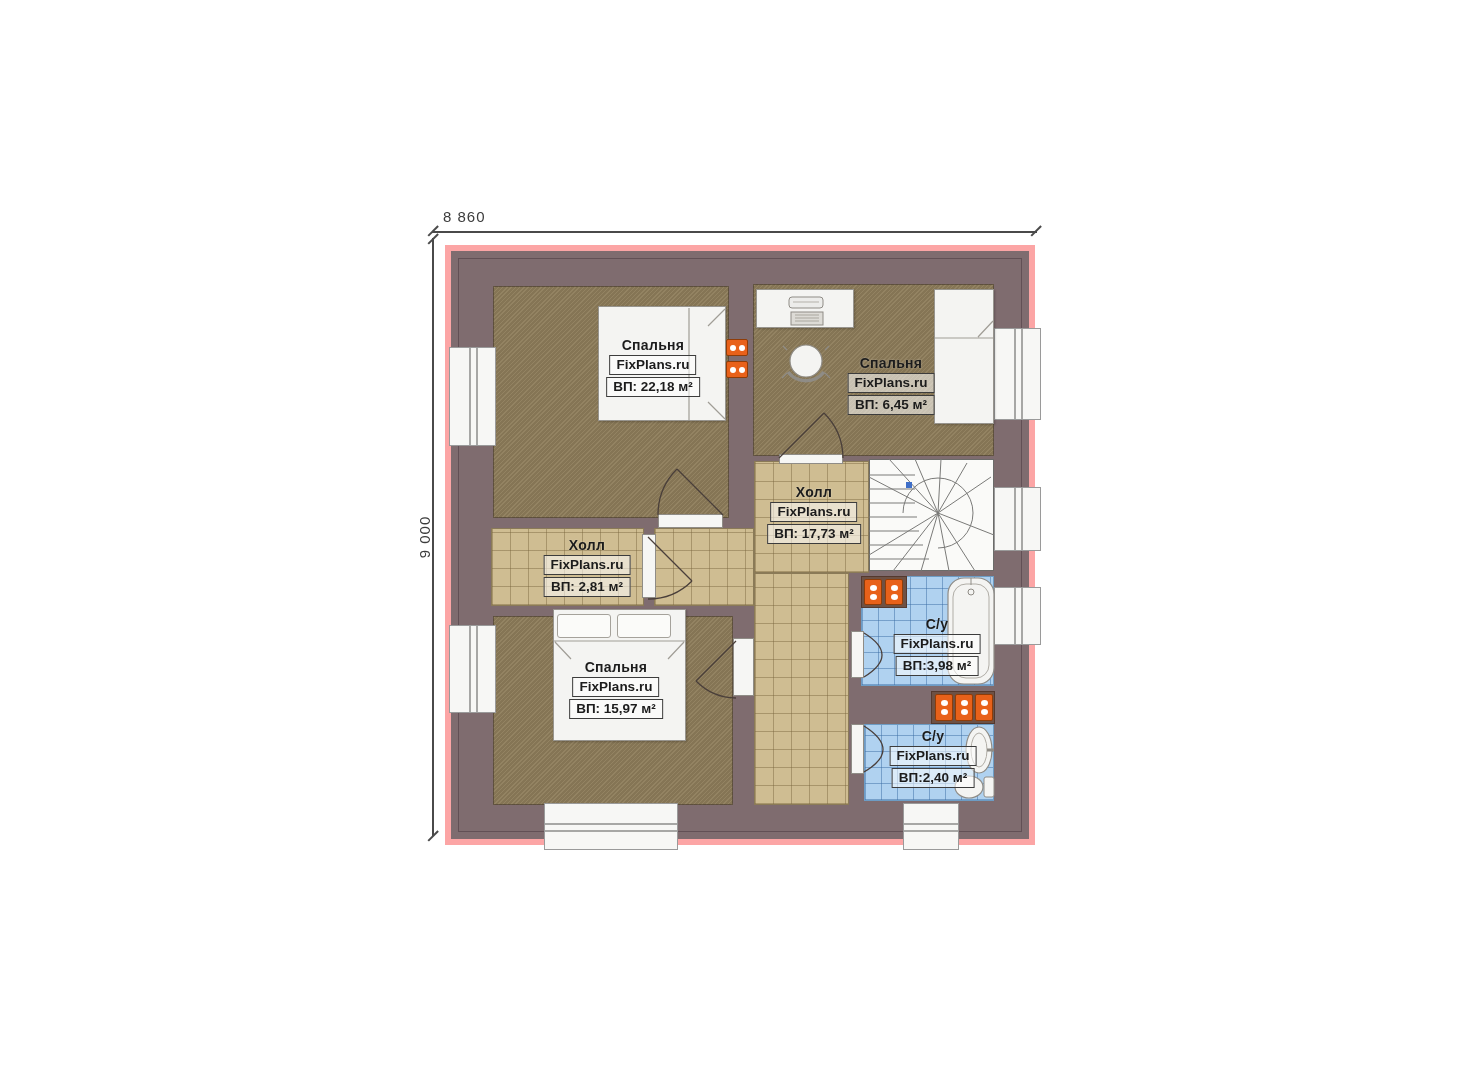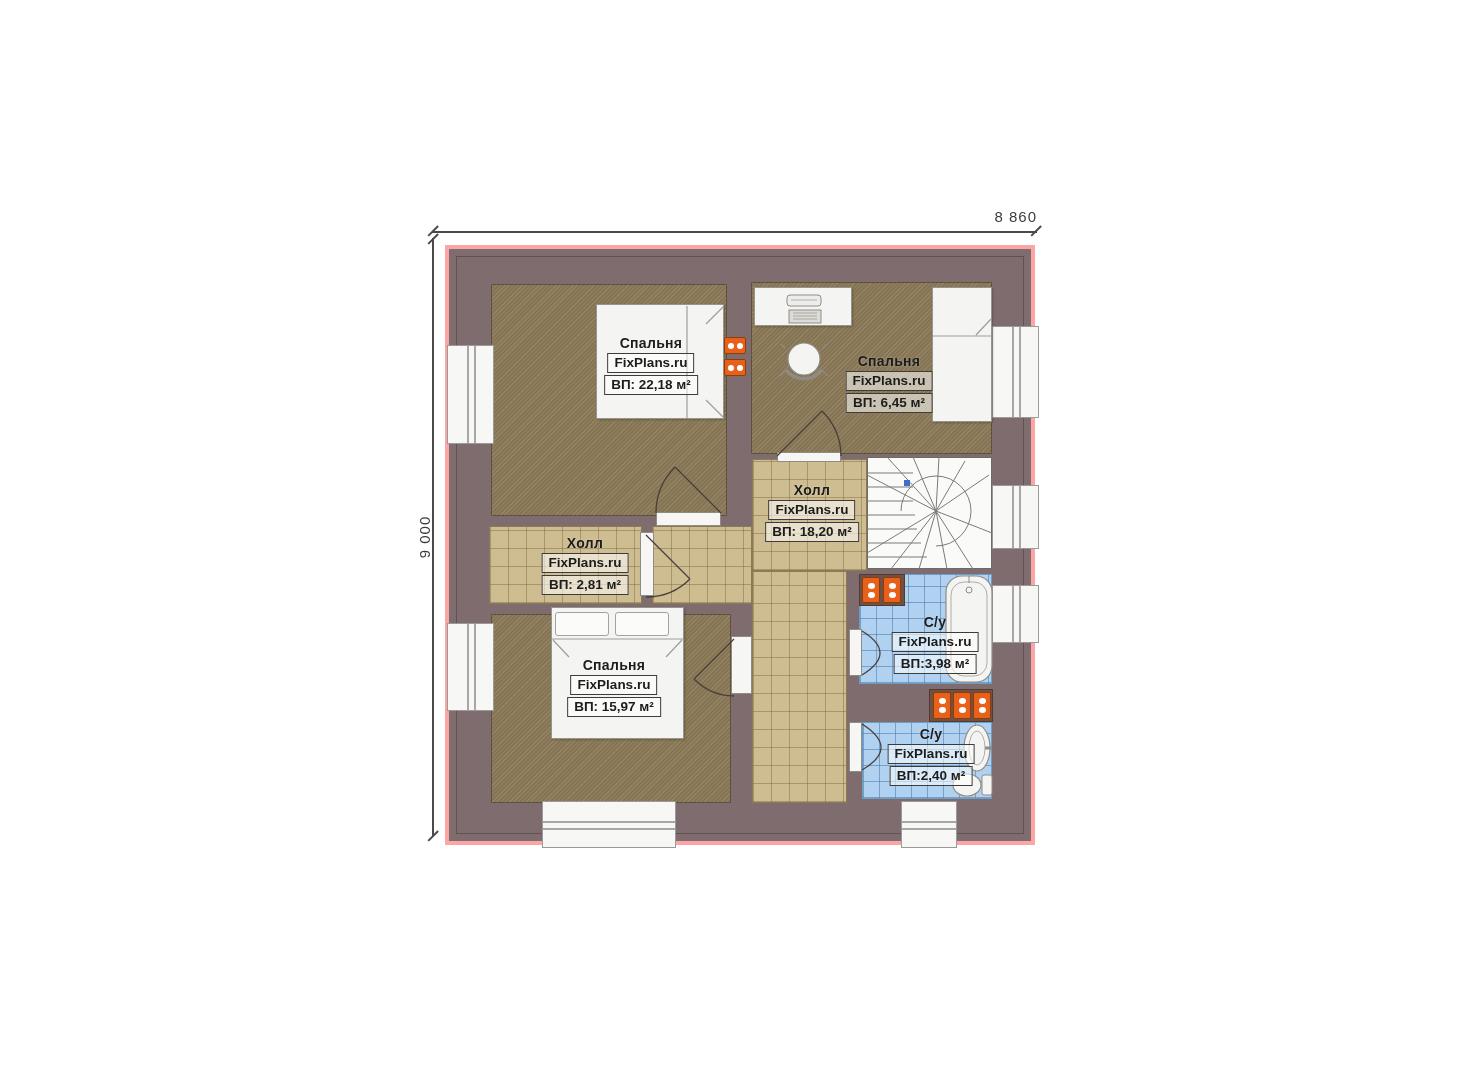--- a/index.html
+++ b/index.html
@@ -4,26 +4,26 @@
 <style>
   * { margin:0; padding:0; box-sizing:border-box; }
   html,body { background:#ffffff; }
   body { font-family:"Liberation Sans","DejaVu Sans",sans-serif; }
   .page { position:relative; width:1474px; height:1080px; background:#fff; overflow:hidden; }
 
   
   .dim-line { position:absolute; background:#4a4a4a; }
   .dim-tick { position:absolute; width:14px; height:1.5px; background:#4a4a4a; transform:rotate(-45deg); }
   .dim-label { position:absolute; color:#3c3c3c; font-size:15px; letter-spacing:1px; }
-  .dim-label-top { left:432px; top:208px; width:605px; text-align:right; }
+  .dim-label-top { left:443px; top:208px; width:605px; text-align:left; }
   .dim-label-left { left:424px; top:537px; transform:translate(-50%,-50%) rotate(-90deg); white-space:nowrap; }
 
   
   .plan { position:absolute; left:445px; top:245px; width:590px; height:600px;
-          background:#7f6c6f; border:4px solid #fca5a5;text-decoration:underline; }
+          background:#7f6c6f; border:6px solid #fca5a5;text-decoration:underline; }
   .inner-trim { position:absolute; left:7px; top:7px; right:7px; bottom:7px;
           border:1px solid rgba(95,78,82,.9); pointer-events:none; }
 
   .floor { position:absolute; border:1px solid rgba(60,48,40,.55); }
   .floor-brown { background-color:#8d7c5a;
       background-image:repeating-linear-gradient(135deg, rgba(255,255,255,.05) 0 1px, rgba(0,0,0,.06) 1px 3px); }
   .floor-tile { background-color:#cfbd92;
       background-image:
         repeating-linear-gradient(0deg, rgba(120,100,60,.45) 0 1px, transparent 1px 18px),
         repeating-linear-gradient(90deg, rgba(120,100,60,.45) 0 1px, transparent 1px 18px);
@@ -219,21 +219,21 @@
 
     <div class="room-label" style="left:440px; top:104px;">
       <div class="room-name">Спальня</div>
       <div class="label-box">FixPlans.ru</div>
       <div class="label-box">ВП: 6,45 м²</div>
     </div>
 
     <div class="room-label" style="left:363px; top:233px;">
       <div class="room-name">Холл</div>
       <div class="label-box">FixPlans.ru</div>
-      <div class="label-box">ВП: 18,20 м²</div>
+      <div class="label-box">ВП: 17,73 м²</div>
     </div>
 
     <div class="room-label" style="left:136px; top:286px;">
       <div class="room-name">Холл</div>
       <div class="label-box">FixPlans.ru</div>
       <div class="label-box">ВП: 2,81 м²</div>
     </div>
 
     <div class="room-label" style="left:165px; top:408px;">
       <div class="room-name">Спальня</div>

